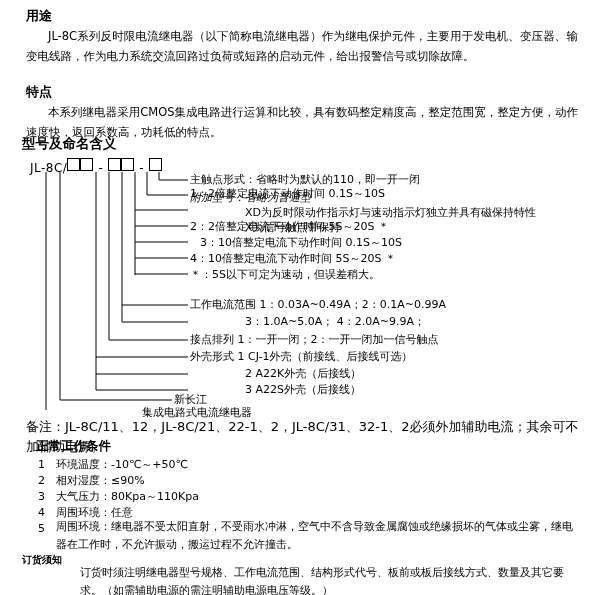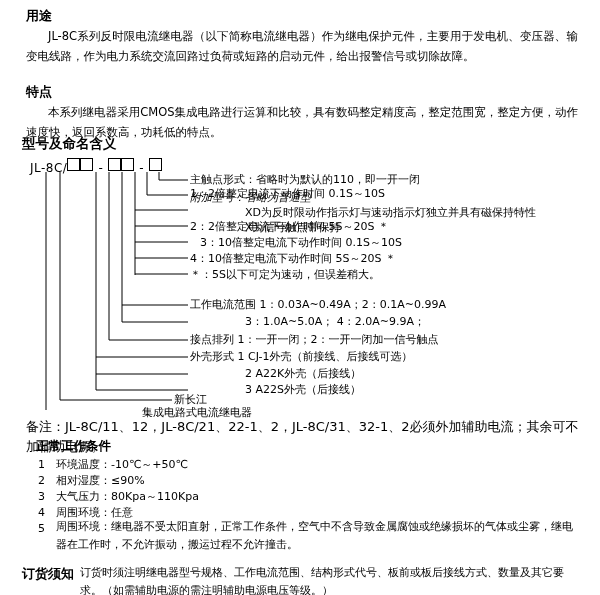--- a/index.html
+++ b/index.html
@@ -72,21 +72,21 @@
   }
 
   #note-beizhu { left: 26px; top: 417px; width: 560px; font-size: 13px; }
   #title-gongzuo { left: 36px; top: 436px; font-weight: bold; font-size: 12.5px; }
 
   .cond-row { position: absolute; font-size: 11px; white-space: nowrap; }
   .cond-num { position: absolute; font-size: 11px; }
 
   #cond5-text { left: 56px; top: 518px; width: 525px; font-size: 11px; line-height: 1.6; }
 
-  #title-dinghuo { left: 22px; top: 564px; font-weight: bold; font-size: 13px; }
+  #title-dinghuo { left: 22px; top: 552px; font-weight: bold; font-size: 10px; }
   #dinghuo-text { left: 80px; top: 564px; width: 500px; font-size: 11px; line-height: 1.65; }
 </style>
 </head>
 <body>
 
 <div class="page">
 
   <div class="abs sec-title" id="title-yongtu">用途</div>
   <div class="abs para" id="para-yongtu">JL-8C系列反时限电流继电器（以下简称电流继电器）作为继电保护元件，主要用于发电机、变压器、输变电线路，作为电力系统交流回路过负荷或短路的启动元件，给出报警信号或切除故障。</div>
 
@@ -157,18 +157,18 @@
   <div class="cond-num" style="left:38px; top:472px;">2</div>
   <div class="cond-row" style="left:56px; top:472px;">相对湿度：≤90%</div>
 
   <div class="cond-num" style="left:38px; top:488px;">3</div>
   <div class="cond-row" style="left:56px; top:488px;">大气压力：80Kpa～110Kpa</div>
 
   <div class="cond-num" style="left:38px; top:504px;">4</div>
   <div class="cond-row" style="left:56px; top:504px;">周围环境：任意</div>
 
   <div class="cond-num" style="left:38px; top:520px;">5</div>
-  <div class="abs" id="cond5-text">周围环境：继电器不受太阳直射，正常工作条件，空气中不含导致金属腐蚀或绝缘损坏的气体或尘雾，继电器在工作时，不允许振动，搬运过程不允许撞击。</div>
+  <div class="abs" id="cond5-text">周围环境：继电器不受太阳直射，不受雨水冲淋，空气中不含导致金属腐蚀或绝缘损坏的气体或尘雾，继电器在工作时，不允许振动，搬运过程不允许撞击。</div>
 
   <div class="abs" id="title-dinghuo">订货须知</div>
   <div class="abs" id="dinghuo-text">订货时须注明继电器型号规格、工作电流范围、结构形式代号、板前或板后接线方式、数量及其它要求。（如需辅助电源的需注明辅助电源电压等级。）</div>
 
 </div>
 
 </body></html>

